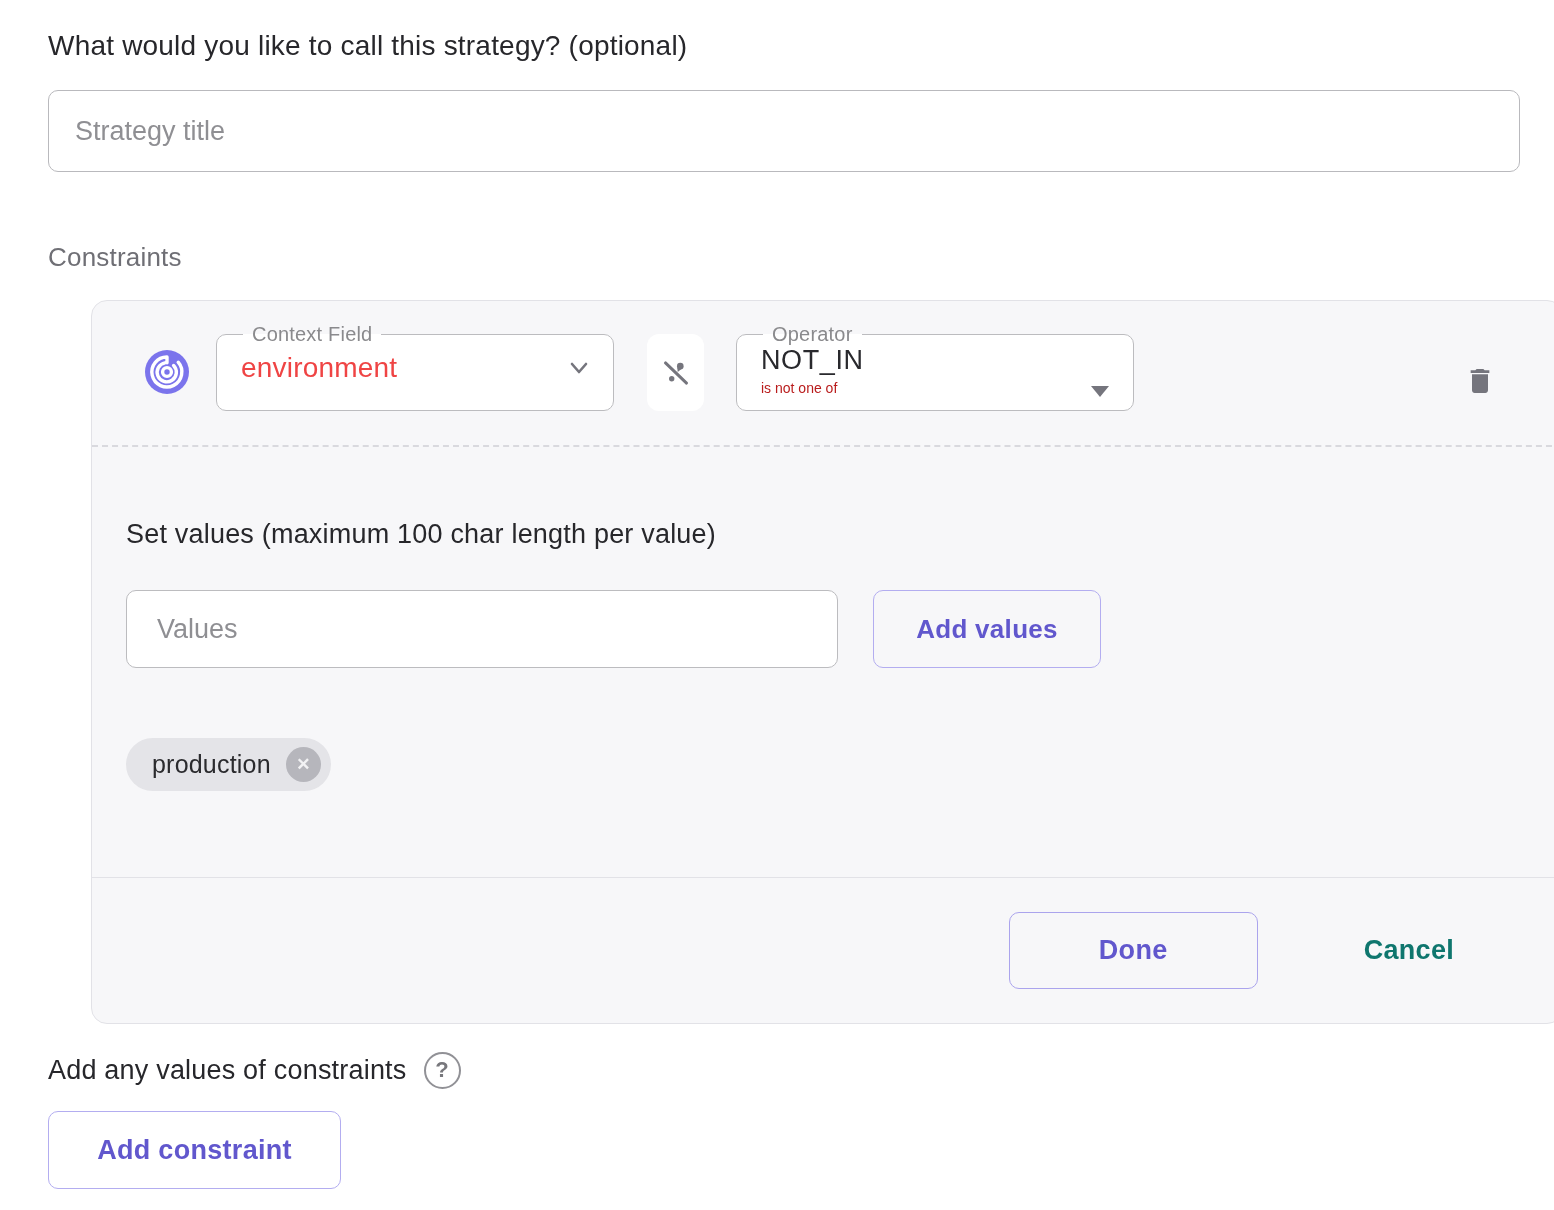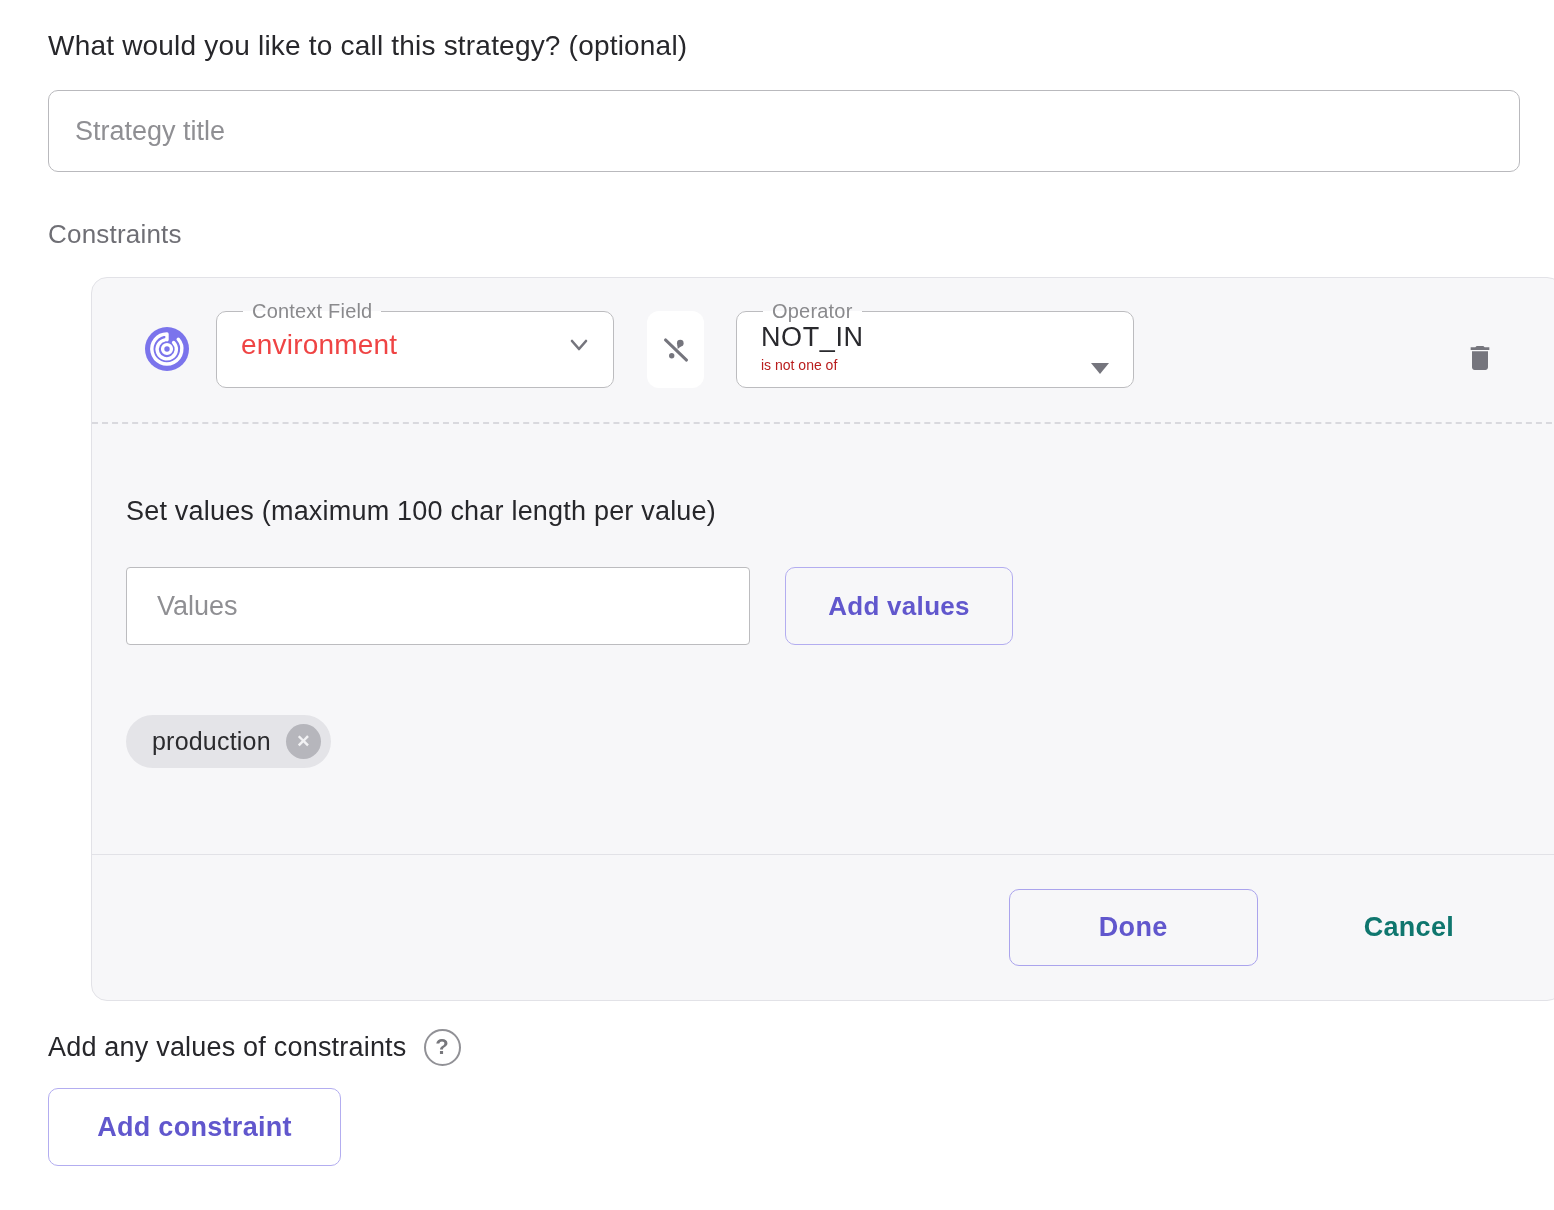--- a/index.html
+++ b/index.html
@@ -19,21 +19,21 @@
   .strategy-input {
     display: block; margin-top: 28px;
     width: 1472px; height: 82px;
     border: 1px solid #b9b9bd; border-radius: 10px;
     font-family: inherit; font-size: 27px; color: #232327;
     padding: 0 26px; background: #fff; outline: none;
   }
   .strategy-input::placeholder { color: #8f8f93; }
 
   .constraints-label {
-    margin-top: 47px; font-size: 26px; color: #6f6f75; letter-spacing: 0.2px;
+    margin-top: 70px; font-size: 26px; color: #6f6f75; letter-spacing: 0.2px;
   }
 
   .card {
     margin-top: 27px; width: 1472px;
     background: #f7f7f9;
     border: 1px solid #e2e2e7; border-radius: 16px; margin-left: 43px;
   }
 
   
   .card-header {
@@ -81,22 +81,22 @@
     margin-left: auto; margin-right: 20px; margin-bottom: 10px;
     width: 40px; height: 40px; background: none; border: none; cursor: pointer;
     display: flex; align-items: center; justify-content: center;
   }
 
   
   .values-section { padding: 72px 34px 86px 34px; border-bottom: 1px solid #e2e2e7; }
   .set-values-label { font-size: 27px; color: #27272b; letter-spacing: 0.2px; }
   .values-row { display: flex; margin-top: 40px; align-items: center; }
   .values-input {
-    width: 624px; height: 78px;
-    border: 1px solid #bcbcbf; border-radius: 4px;
+    width: 712px; height: 78px;
+    border: 1px solid #bcbcbf; border-radius: 10px;
     background: #fff; font-family: inherit; font-size: 27px; color: #232327;
     padding: 0 30px; outline: none;
   }
   .values-input::placeholder { color: #8f8f93; }
   .add-values-btn {
     margin-left: 35px; width: 228px; height: 78px;
     background: transparent; border: 1px solid #b3adf0; border-radius: 10px;
     color: #6157cd; font-family: inherit; font-size: 26px; font-weight: 700;
     letter-spacing: 0.3px; cursor: pointer;
   }

